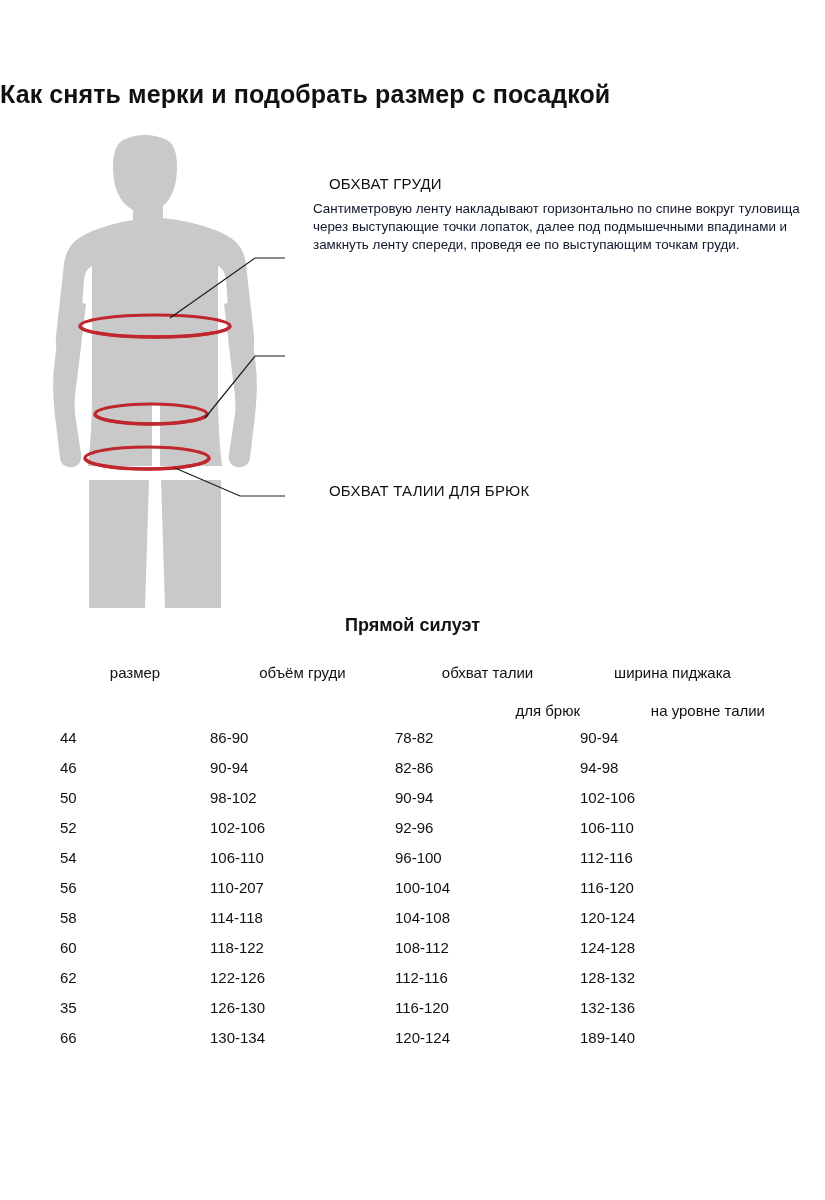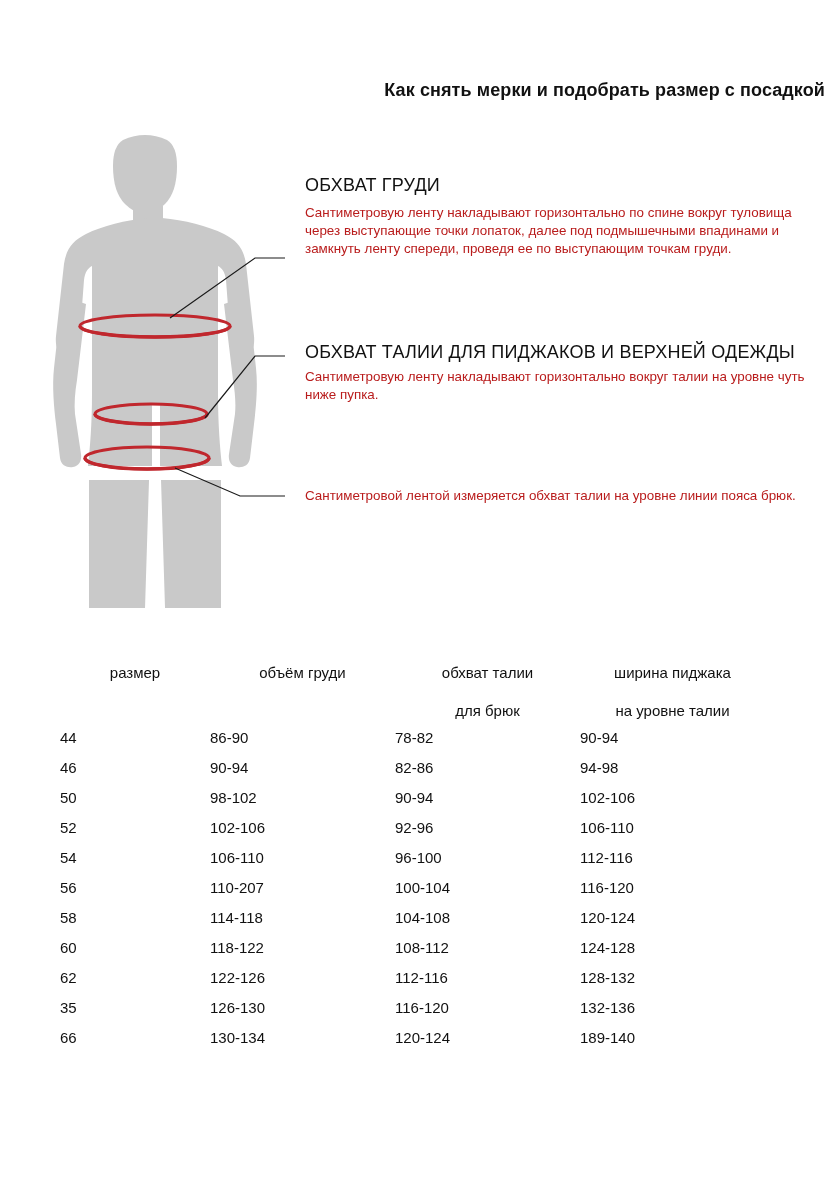--- a/index.html
+++ b/index.html
@@ -18,49 +18,51 @@
   .page {
     position: relative;
     width: 825px;
     height: 1200px;
   }
   .title {
     position: absolute;
     top: 80px;
     left: 0;
     width: 825px;
-    text-align: right;
-    font-size: 18px;
+    text-align: left;
+    font-size: 25px;
     font-weight: bold;
     letter-spacing: 0.1px;
     color: #111;
   }
   
   .figure {
     position: absolute;
     left: 25px;
     top: 128px;
     width: 260px;
     height: 480px;
   }
   .figure svg { display: block; }
 
   
   .callout { position: absolute; }
   .callout .head {
-    font-size: 18px;
+    font-size: 15px;
     color: #111;
     letter-spacing: 0.2px;
     white-space: nowrap;
+    margin-left: 24px;
   }
   .callout .body {
     font-size: 13.4px;
-    color: #b91c1c;
+    color: #0f172a;
     line-height: 1.33;
     margin-top: 5px;
+    margin-left: 8px;
   }
   #callout-chest { left: 305px; top: 175px; width: 500px; }
   #callout-chest .body { margin-top: 8px; }
   #callout-waist-jacket { left: 305px; top: 342px; width: 510px; }
   #callout-waist-trousers { left: 305px; top: 482px; width: 500px; }
 
   
   .table-title {
     position: absolute;
     top: 615px;
@@ -81,21 +83,21 @@
   }
   table.size-table th {
     font-weight: normal;
     font-size: 15px;
     color: #111;
     padding: 2px 0 0 0;
     text-align: center;
     vertical-align: top;
     line-height: 1.5;
   }
-  table.size-table th .l2 { display: block; margin-top: 15px; }
+  table.size-table th .l2 { display: block; margin-top: 15px; text-align: right; }
   table.size-table td {
     text-align: left;
     padding: 6.5px 0;
     color: #111;
     font-size: 15px;
   }
   col.c0 { width: 150px; }
   col.c1 { width: 185px; }
   col.c2 { width: 185px; }
   col.c3 { width: 185px; }
@@ -169,29 +171,26 @@
         <path d="M150 340 L215 368 L275 368"></path>
       </g>
     </svg>
   </div>
 
   <div class="callout" id="callout-chest">
     <div class="head">ОБХВАТ ГРУДИ</div>
     <div class="body">Сантиметровую ленту накладывают горизонтально по спине вокруг туловища через выступающие точки лопаток, далее под подмышечными впадинами и замкнуть ленту спереди, проведя ее по выступающим точкам груди.</div>
   </div>
 
-  <div class="callout" id="callout-waist-jacket">
-    <div class="head">ОБХВАТ ТАЛИИ ДЛЯ ПИДЖАКОВ И ВЕРХНЕЙ ОДЕЖДЫ</div>
-    <div class="body">Сантиметровую  ленту накладывают горизонтально вокруг талии на уровне чуть ниже пупка.</div>
+
+  <div class="callout" id="callout-waist-trousers">
+    <div class="head">ОБХВАТ ТАЛИИ ДЛЯ БРЮК</div>
   </div>
 
-  <div class="callout" id="callout-waist-trousers">
-    <div class="body">Сантиметровой лентой измеряется обхват талии на уровне линии пояса брюк.</div>
-  </div>
-
+  <div class="table-title">Прямой силуэт</div>
 
   <table class="size-table">
     <colgroup>
       <col class="c0">
         <col class="c1">
         <col class="c2">
         <col class="c3">
     </colgroup>
     <thead>
       <tr>

